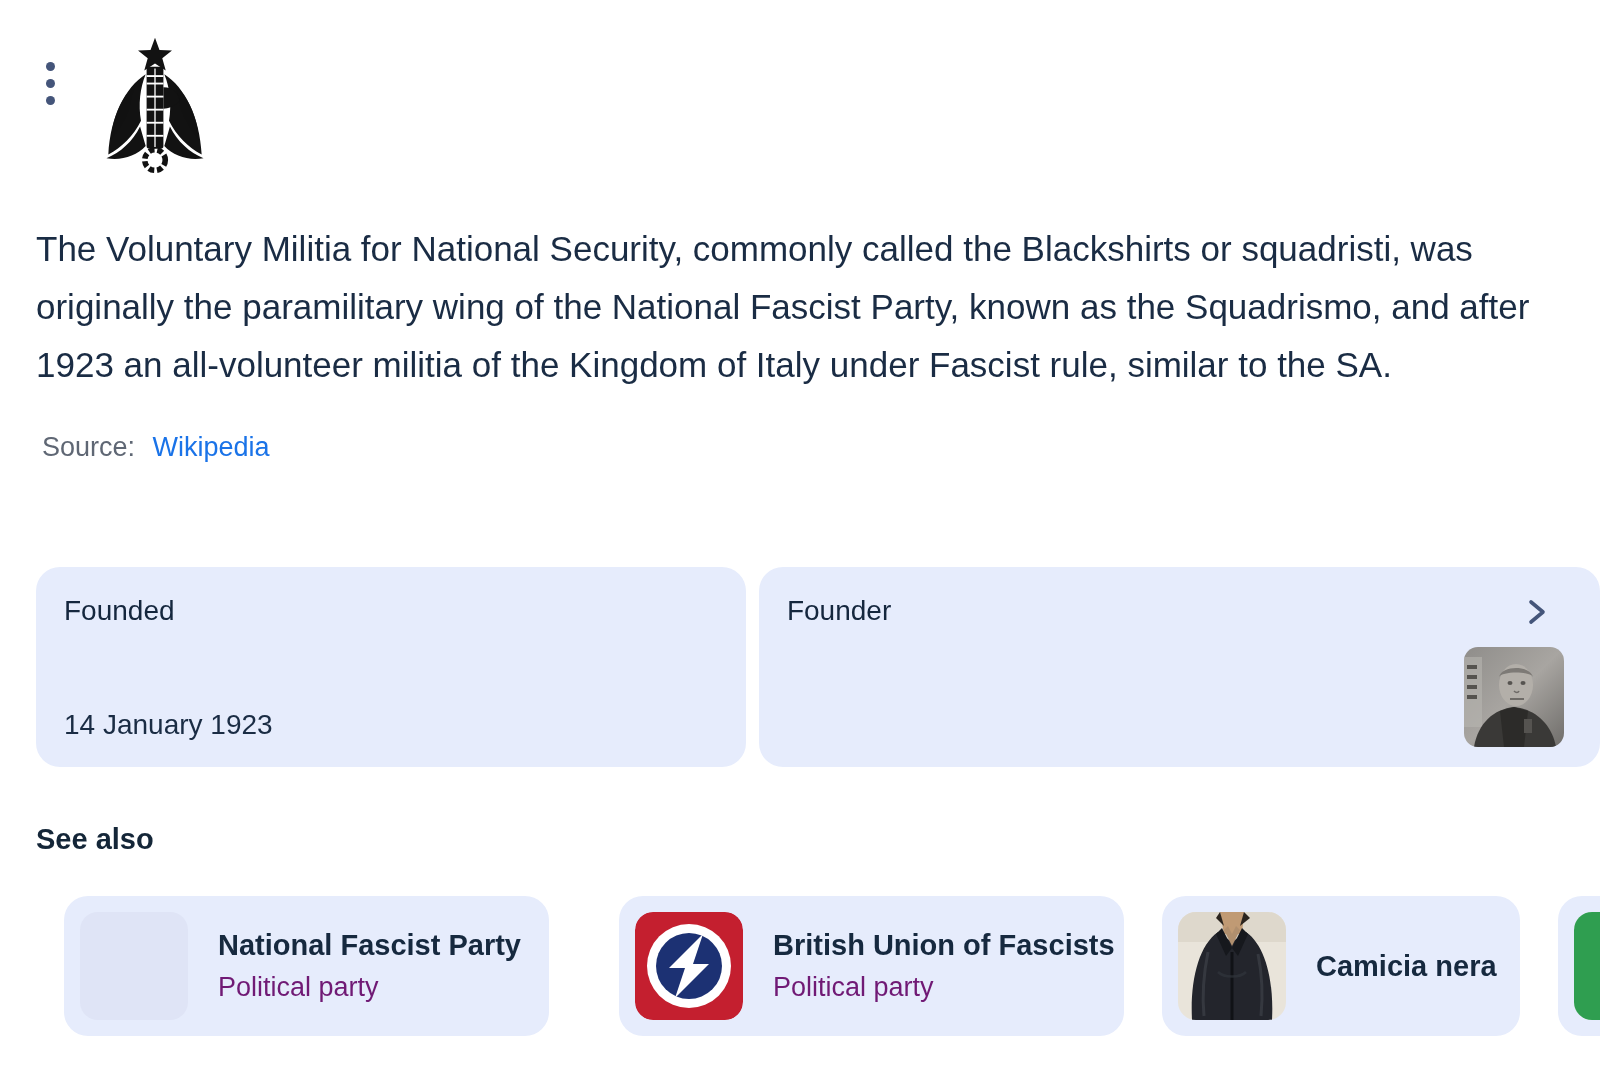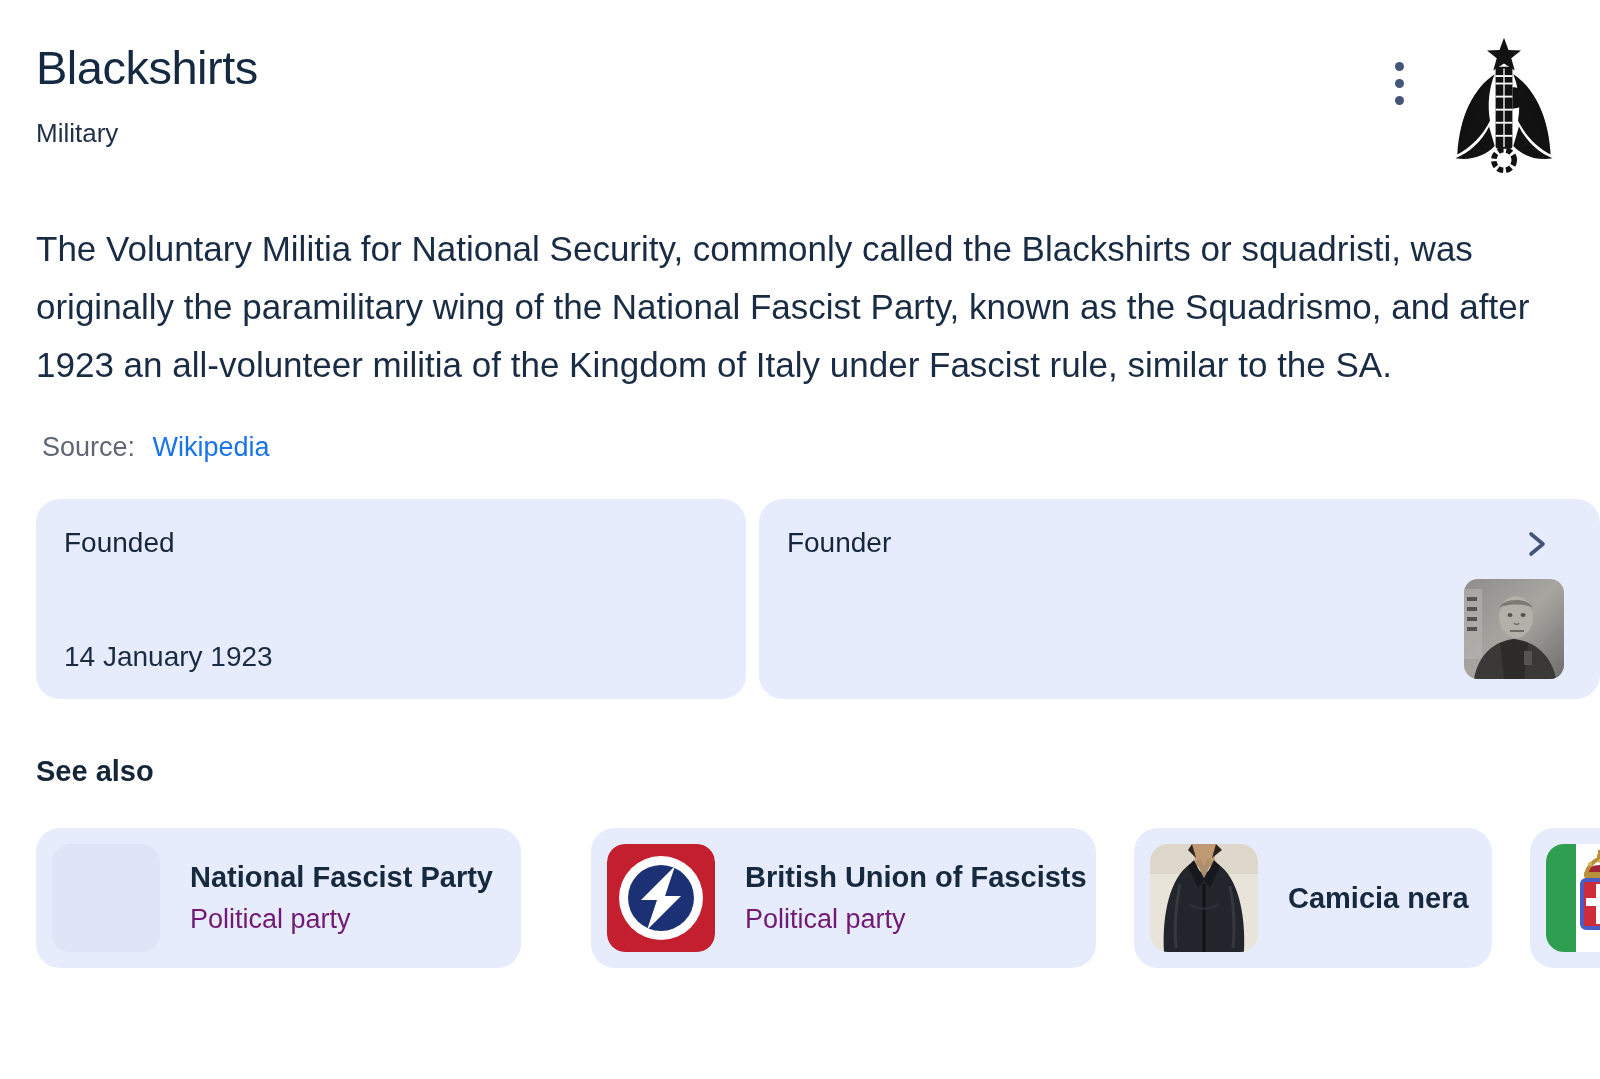--- a/index.html
+++ b/index.html
@@ -29,21 +29,21 @@
   .description {
     margin-top: 44px;
     font-size: 35px; line-height: 58px; font-weight: 400;
     color: #1a2c44; max-width: 1515px; letter-spacing: 0px;
   }
   .source-row { margin-top: 38px; font-size: 27px; }
   .source-label { color: #5f6774; margin-left: 6px; }
   .source-link { color: #1a73e8; font-weight: 500; text-decoration: none; margin-left: 10px; cursor: pointer; }
 
   
-  .facts-row { display: flex; gap: 13px; margin-top: 36px; }
+  .facts-row { display: flex; gap: 13px; margin-top: 104px; }
   .fact-card {
     background: #e6ecfc; border-radius: 24px; height: 200px;
     padding: 28px 30px 26px 28px;
     display: flex; flex-direction: column; justify-content: space-between;
     position: relative;
   }
   .fact-card.founded { width: 734px; }
   .fact-card.founder { width: 870px; cursor: pointer; }
   .fact-label { font-size: 28px; font-weight: 500; color: #15273e; }
   .fact-value { font-size: 28px; font-weight: 400; color: #1a2c44; }
@@ -60,36 +60,32 @@
     width: 1564px; overflow: hidden; align-items: stretch;
   }
   .see-card {
     background: #e6ecfc; border-radius: 24px; height: 140px; flex-shrink: 0;
     display: flex; align-items: center; padding: 16px; cursor: pointer;
   }
   .see-card .thumb { width: 108px; height: 108px; border-radius: 18px; overflow: hidden; flex-shrink: 0; }
   .see-card .txt { margin-left: 30px; margin-right: 24px; }
   .see-title { font-size: 29px; font-weight: 600; color: #16293f; white-space: nowrap; }
   .see-subtitle { font-size: 27px; font-weight: 400; color: #701a75; margin-top: 10px; white-space: nowrap; }
-  .card-nfp { width: 485px; }
+  .card-nfp { width: 485px; margin-left: 28px; }
   .card-buf { width: 505px; margin-left: 32px; }
   .card-camicia { width: 358px; }
   .card-flag { width: 420px; }
   .thumb-blank { background: #dfe4f6; }
 </style>
 </head>
 <body>
 
 <div class="panel">
 
   <div class="header">
-    <div>
-      <h1 class="page-title">Blackshirts</h1>
-      <div class="page-subtitle">Military</div>
-    </div>
     <div class="header-right">
       <button class="kebab-btn" aria-label="more options">
         <span></span>
           <span></span>
           <span></span>
       </button>
       <div class="emblem">
         <svg viewBox="0 0 120 150" width="112" height="142">
           <g fill="#121212">
 

